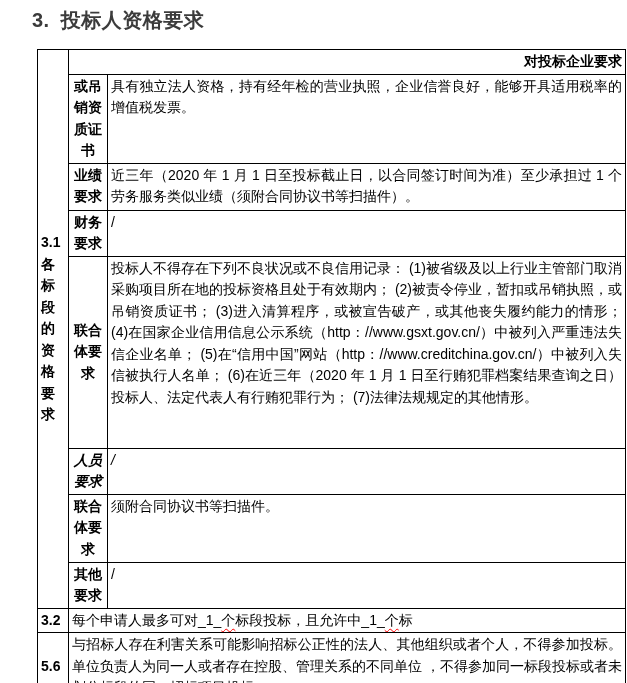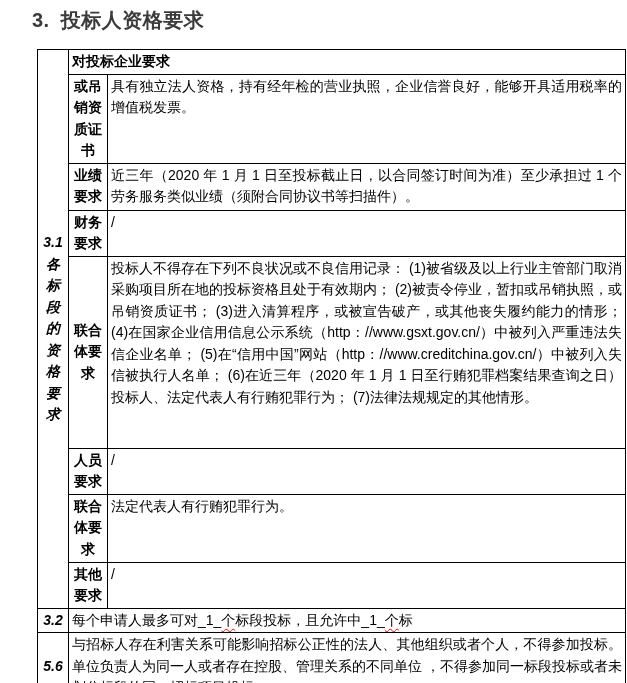--- a/index.html
+++ b/index.html
@@ -37,29 +37,27 @@
     border: 1px solid #000000;
     box-sizing: border-box;
     font-size: 14px;
     line-height: 21.5px;
     vertical-align: top;
     padding: 1px 3px;
     word-break: break-all;
     overflow: hidden;
   }
   .header-cell {
-    text-align: left;
+    text-align: right;
     font-weight: bold;
     vertical-align: middle !important;
   }
   .num-cell {
     font-weight: bold;
-    text-align: center;
     padding: 1px 1px;
-    font-style: italic;
   }
   .merged31 {
     vertical-align: middle !important;
   }
   .m31-num { font-weight: bold; }
   .label-cell {
     font-weight: bold;
     text-align: center;
     padding: 1px 2px;
   }
@@ -74,21 +72,21 @@
     text-decoration-color: #ff0000;
     text-decoration-thickness: 1px;
     text-underline-offset: 3px;
   }
   
   .r-header  { height: 24px; }
   .r-zizhi   { height: 66px; }
   .r-yeji    { height: 47px; }
   .r-caiwu   { height: 46px; }
   .r-xinyu   { height: 192px; }
-  .r-renyuan { height: 46px; }
+  .r-renyuan { height: 46px; font-style: italic; }
   .r-lianhe  { height: 68px; }
   .r-qita    { height: 45px; margin-top: 28px; }
   .r-32      { height: 24px; }
   .r-33      { height: 66px; }
 </style>
 </head>
 <body>
 
 <div class="page">
 
@@ -130,21 +128,21 @@
       <td class="content-cell">投标人不得存在下列不良状况或不良信用记录： (1)被省级及以上行业主管部门取消采购项目所在地的投标资格且处于有效期内； (2)被责令停业，暂扣或吊销执照，或吊销资质证书； (3)进入清算程序，或被宣告破产，或其他丧失履约能力的情形； (4)在国家企业信用信息公示系统（http：//www.gsxt.gov.cn/）中被列入严重违法失信企业名单； (5)在“信用中国”网站（http：//www.creditchina.gov.cn/）中被列入失信被执行人名单； (6)在近三年（2020 年 1 月 1 日至行贿犯罪档案结果查询之日）投标人、法定代表人有行贿犯罪行为； (7)法律法规规定的其他情形。</td>
     </tr>
 
     <tr class="r-renyuan">
       <td class="label-cell">人员要求</td>
       <td class="content-cell">/</td>
     </tr>
 
     <tr class="r-lianhe">
       <td class="label-cell">联合体要求</td>
-      <td class="content-cell">法定代表人有行贿犯罪行为。</td>
+      <td class="content-cell">须附合同协议书等扫描件。</td>
     </tr>
 
     <tr class="r-qita">
       <td class="label-cell">其他要求</td>
       <td class="content-cell">/</td>
     </tr>
 
     <tr class="r-32">
       <td class="num-cell v-mid">3.2</td>
       <td class="content-cell v-mid" colspan="2"><span>每个申请人最多可对_1_</span><span class="squiggle">个</span><span>标段投标，且允许中_1_</span><span class="squiggle">个</span><span>标</span></td>

